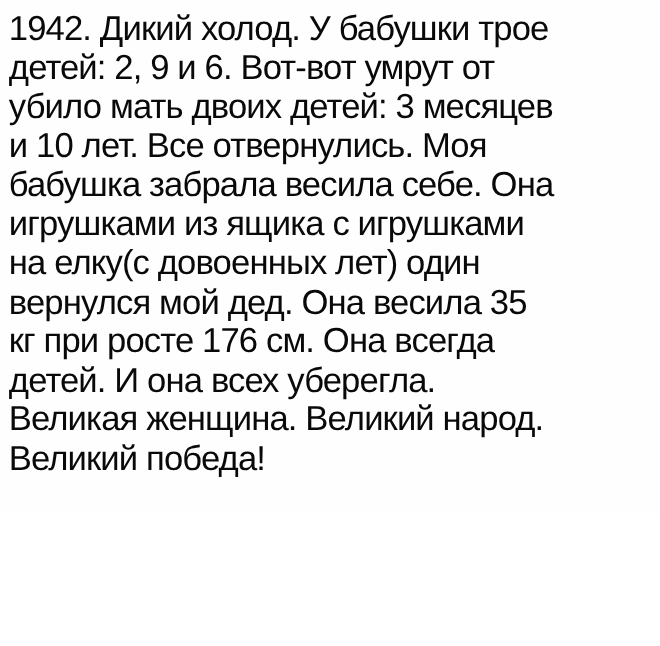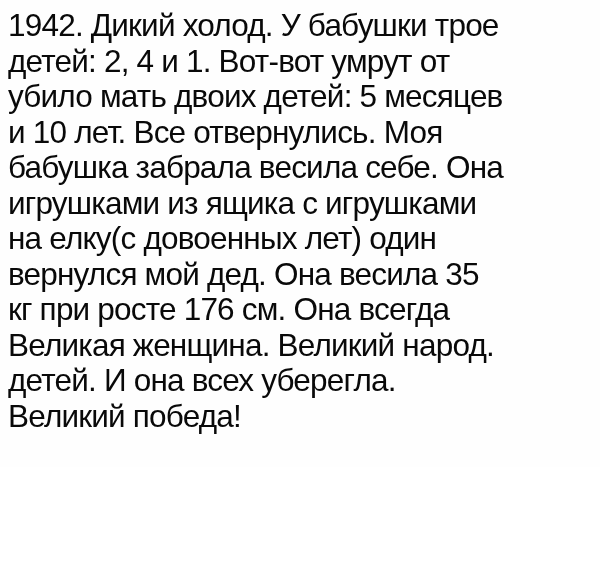--- a/index.html
+++ b/index.html
@@ -31,25 +31,25 @@
   .text-line {
     height: 35.5px;
   }
 </style>
 </head>
 <body>
 
 <div class="canvas">
   <div class="text-block">
     <div class="text-line">1942. Дикий холод. У бабушки трое</div>
-    <div class="text-line">детей: 2, 4 и 1. Вот-вот умрут от</div>
-    <div class="text-line">убило мать двоих детей: 5 месяцев</div>
+    <div class="text-line">детей: 2, 9 и 6. Вот-вот умрут от</div>
+    <div class="text-line">убило мать двоих детей: 3 месяцев</div>
     <div class="text-line">и 10 лет. Все отвернулись. Моя</div>
     <div class="text-line">бабушка забрала весила себе. Она</div>
     <div class="text-line">игрушками из ящика с игрушками</div>
     <div class="text-line">на елку(с довоенных лет) один</div>
     <div class="text-line">вернулся мой дед. Она весила 35</div>
     <div class="text-line">кг при росте 176 см. Она всегда</div>
+    <div class="text-line">детей. И она всех уберегла.</div>
     <div class="text-line">Великая женщина. Великий народ.</div>
-    <div class="text-line">детей. И она всех уберегла.</div>
     <div class="text-line">Великий победа!</div>
   </div>
 </div>
 
 </body></html>

